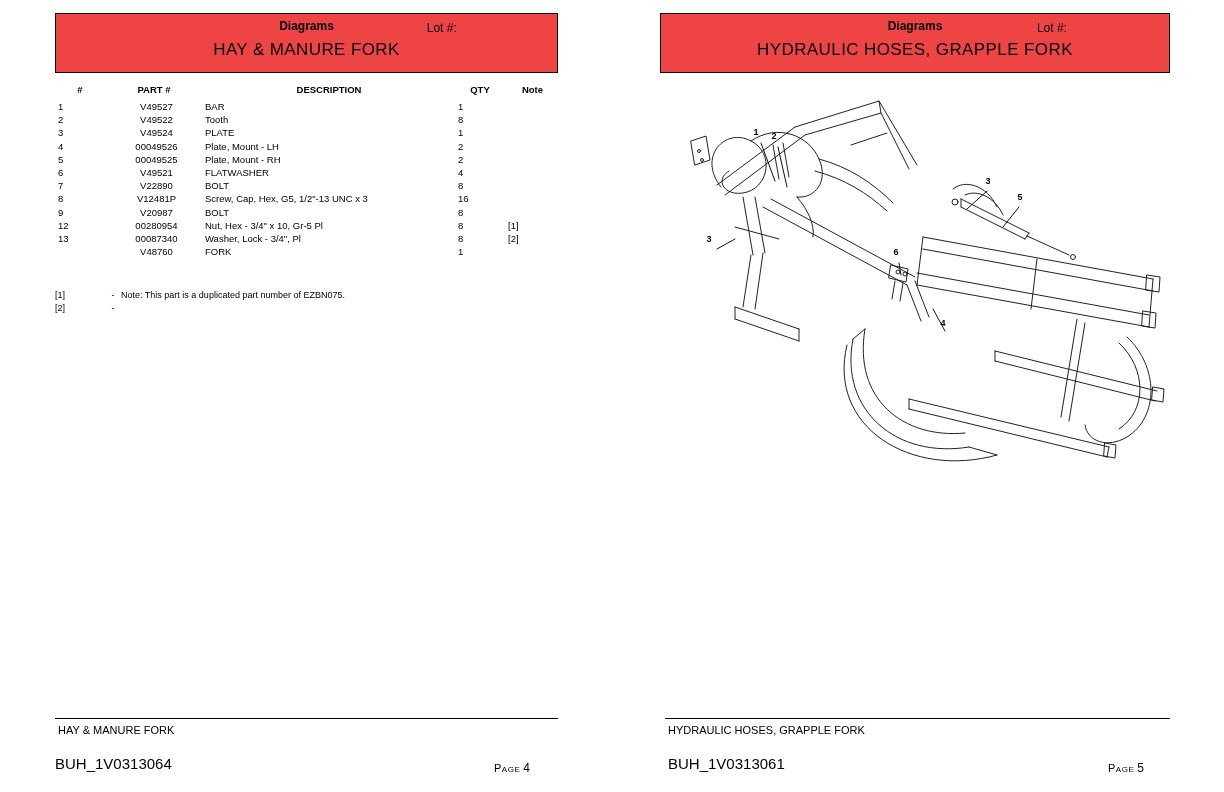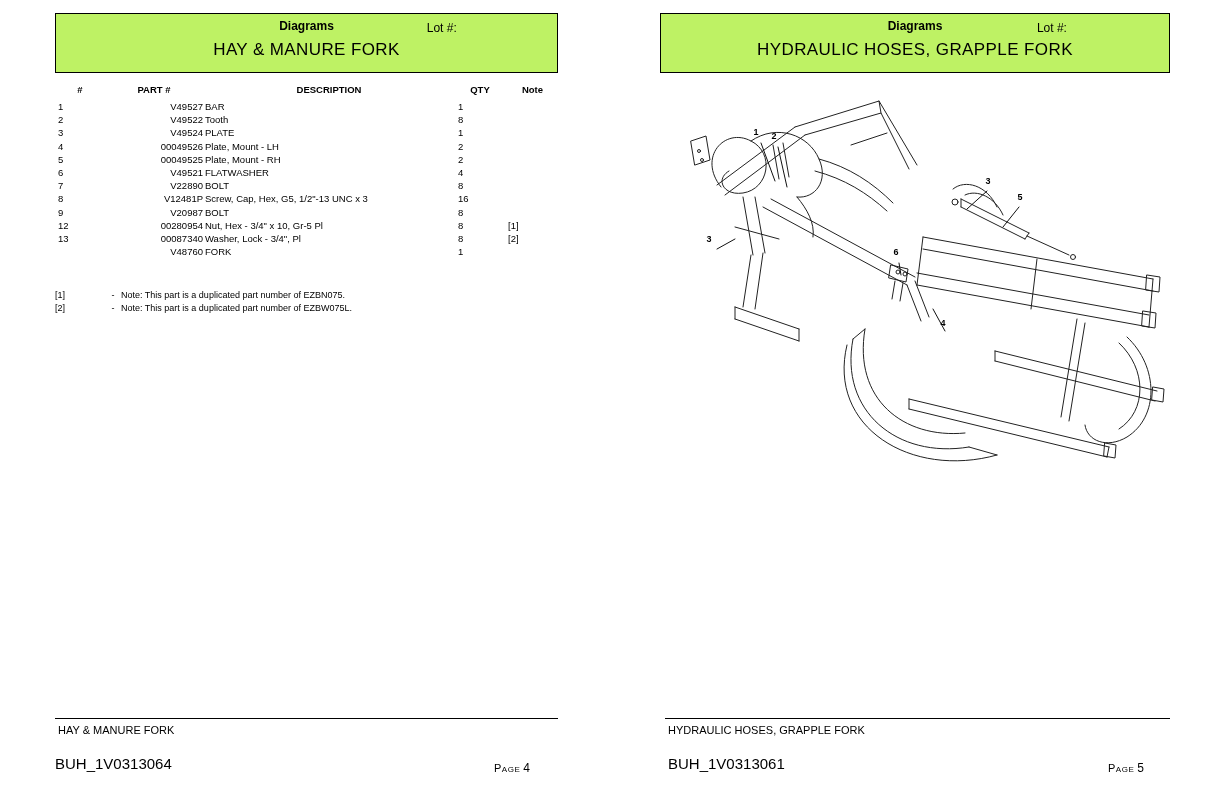--- a/index.html
+++ b/index.html
@@ -6,39 +6,39 @@
   body{
     width:1224px;height:792px;position:relative;overflow:hidden;
     background:#ffffff;color:#000;
     font-family:"Liberation Sans","DejaVu Sans",sans-serif;
   }
   .sheet{position:absolute;top:0;width:612px;height:792px;background:#fff;}
   #sheet-left{left:0;}
   #sheet-right{left:612px;}
 
   
-  .hdr-box{position:absolute;border:1px solid #000;background:#bef264;}
+  .hdr-box{position:absolute;border:1px solid #000;background:#ef4444;}
   #sheet-left .hdr-box{left:55px;top:13px;width:501px;height:58px;}
   #sheet-right .hdr-box{left:48px;top:13px;width:508px;height:58px;}
   .hdr-top{position:relative;height:20px;}
   .hdr-section{position:absolute;left:0;right:0;top:5px;text-align:center;font-weight:bold;font-size:12px;}
   .hdr-lot{position:absolute;left:74%;top:7px;font-size:12px;}
   .hdr-title{text-align:center;font-size:17px;letter-spacing:.4px;margin-top:6px;white-space:nowrap;}
 
   
   .parts-table{position:absolute;left:55px;top:84px;width:505px;border-collapse:collapse;table-layout:fixed;font-size:9.5px;}
   .parts-table th{font-weight:bold;text-align:center;padding:0 0 5px 0;font-size:9.5px;}
   .parts-table col.c-num{width:50px;}
   .parts-table col.c-part{width:98px;}
   .parts-table col.c-desc{width:252px;}
   .parts-table col.c-qty{width:50px;}
   .parts-table col.c-note{width:55px;}
   .parts-table td{padding:0;line-height:13.2px;vertical-align:top;white-space:nowrap;overflow:hidden;}
   .parts-table td:nth-child(1){padding-left:3px;text-align:left;}
-  .parts-table td:nth-child(2){padding-left:5px;text-align:right;}
+  .parts-table td:nth-child(2){padding-left:5px;text-align:center;}
   .parts-table td:nth-child(3){padding-left:2px;text-align:left;}
   .parts-table td:nth-child(4){padding-left:3px;text-align:left;}
   .parts-table td:nth-child(5){padding-left:3px;text-align:left;}
 
   
   .part-notes{position:absolute;left:55px;top:289px;width:505px;font-size:9px;}
   .pn-title{font-weight:bold;font-size:9px;margin-bottom:3px;}
   .note-row{display:grid;grid-template-columns:50px 16px auto;line-height:13px;}
   .note-sep{text-align:center;}
 
@@ -178,21 +178,20 @@
   <div class="part-notes">
     <div>
         <div class="note-row">
           <span>[1]</span>
           <span class="note-sep">-</span>
           <span>Note: This part is a duplicated part number of EZBN075.</span>
         </div>
         <div class="note-row">
           <span>[2]</span>
           <span class="note-sep">-</span>
-          <span>Note: This part is a duplicated part number of EZBW075L.</span>
         </div>
       </div>
   </div>
 
   <div class="footer-rule"></div>
   <div class="footer-title" style="left:58px">HAY &amp; MANURE FORK</div>
   <div class="footer-code" style="left:55px">BUH_1V0313064</div>
   <div class="footer-page" style="left:420px">
     <span class="pg-label">Page</span>
     <span class="pg-num">4</span>

